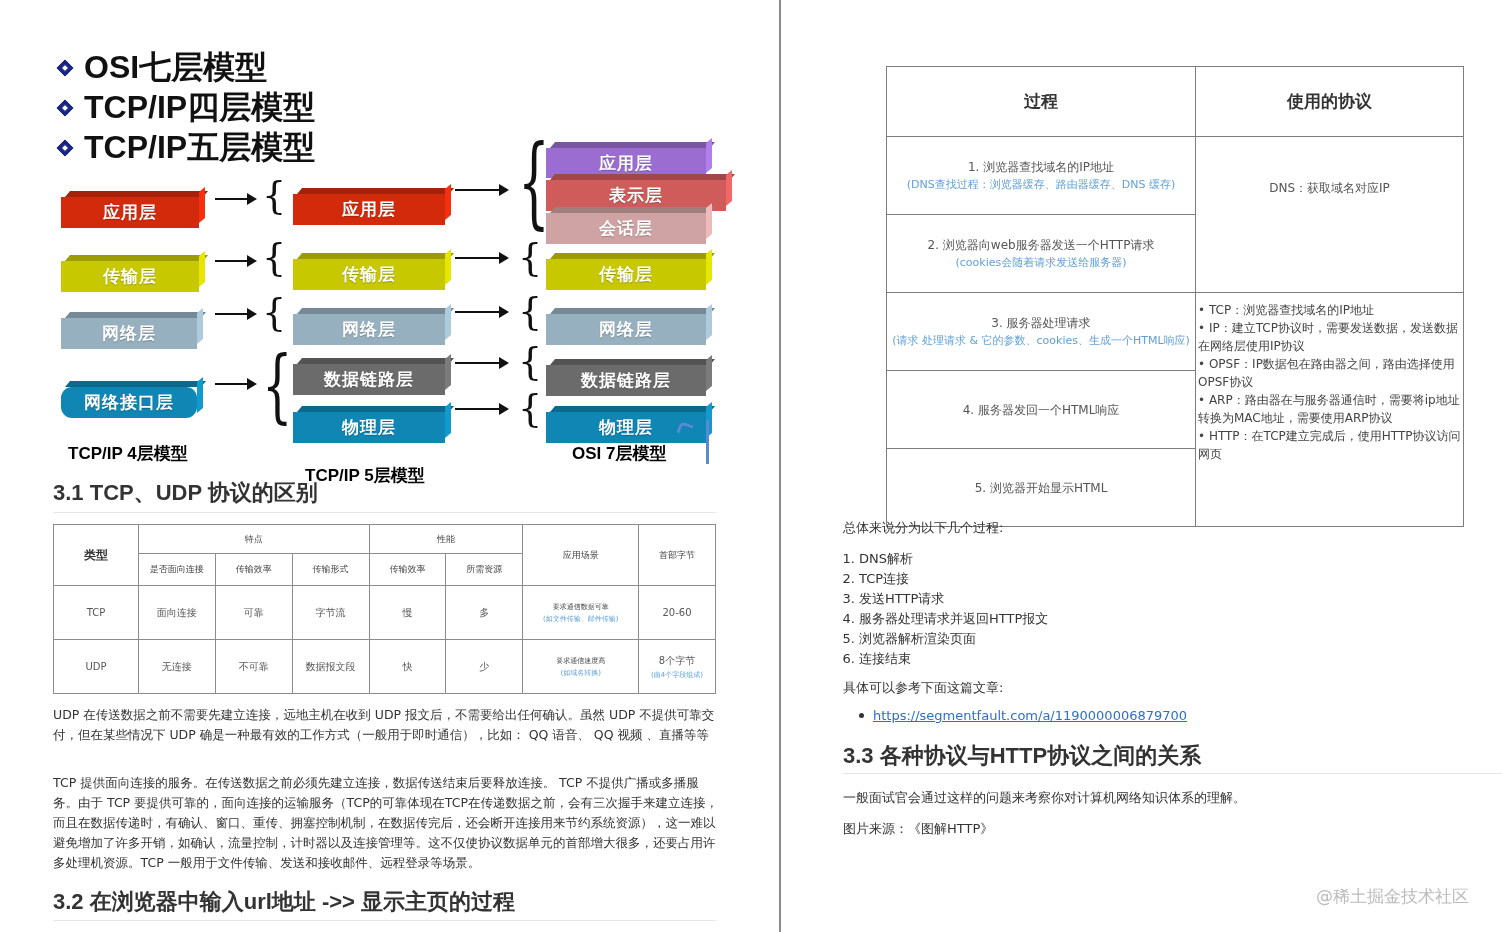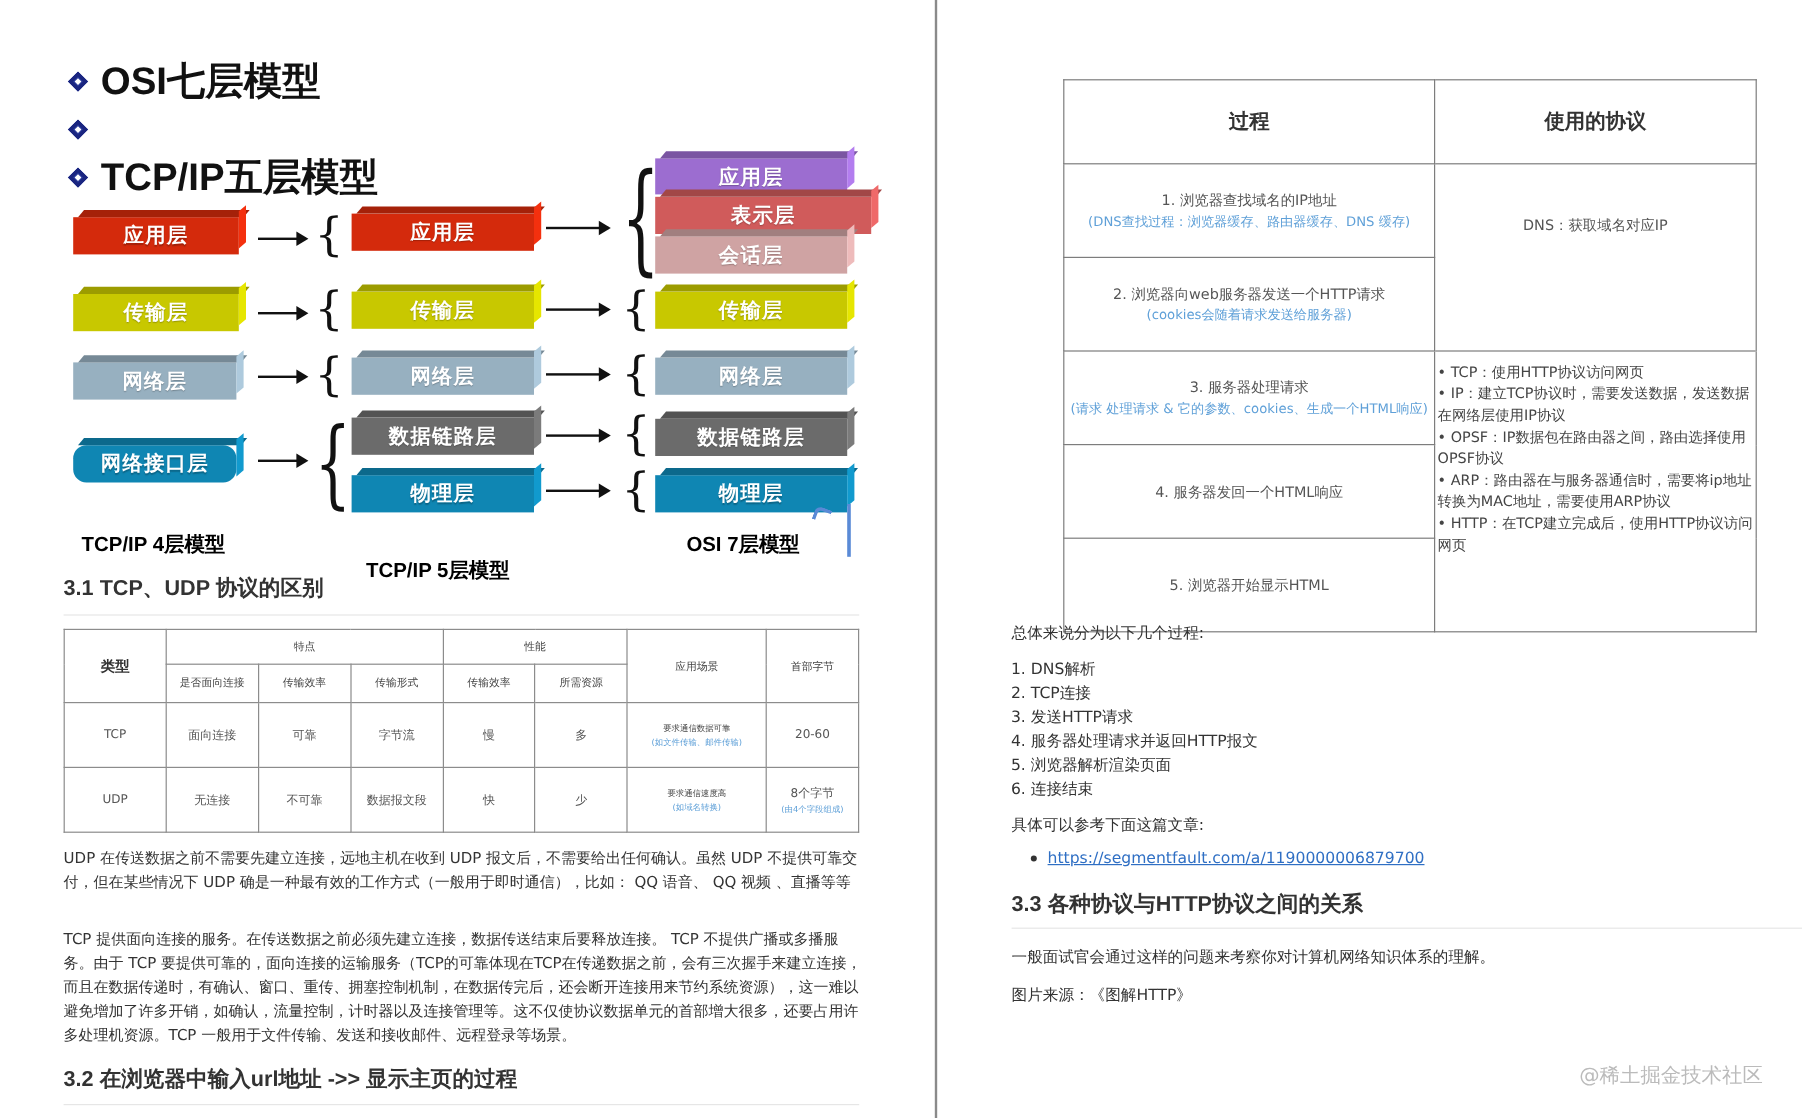--- a/index.html
+++ b/index.html
@@ -8,33 +8,33 @@
 
   .page-divider { position: absolute; left: 779px; top: 0; width: 2px; height: 932px; background: #8a8a8a; }
 
   
   .bullet-titles { position: absolute; left: 56px; top: 48px; }
   .bullet-title { display: flex; align-items: center; height: 40px; font-family: "Liberation Sans", sans-serif; font-weight: bold; font-size: 32px; color: #111; }
   .diamond-icon { display: inline-block; width: 18px; height: 18px; margin-right: 10px; position: relative; }
   .diamond-icon::before { content: ""; position: absolute; left: 3px; top: 3px; width: 12px; height: 12px; background: #2a3a9a; transform: rotate(45deg); box-shadow: inset 0 0 0 3px #1a2580; }
   .diamond-icon::after { content: ""; position: absolute; left: 7px; top: 7px; width: 4px; height: 4px; background: #fff; transform: rotate(45deg); }
 
-  .block { position: absolute; display: flex; align-items: center; justify-content: center; color: #fff; font-weight: bold; font-size: 17px; letter-spacing: 1px; font-family: "DejaVu Sans", sans-serif; text-shadow: 0 1px 1px rgba(0,0,0,0.25); }
+  .block { position: absolute; display: flex; align-items: center; justify-content: center; color: #fff; font-weight: bold; font-size: 17px; letter-spacing: 1px; font-family: "DejaVu Sans", sans-serif; text-shadow: 0 1px 1px rgba(0,0,0,0.25); margin-top: 16px; }
   .block::before { content: ""; position: absolute; left: 4px; right: -4px; top: -6px; height: 6px; background: inherit; filter: brightness(0.78); transform: skewX(-40deg); transform-origin: bottom left; }
   .block::after { content: ""; position: absolute; right: -6px; top: -5px; width: 6px; bottom: 5px; background: inherit; filter: brightness(1.15); transform: skewY(-40deg); transform-origin: top left; }
 
   .arrow { position: absolute; height: 2px; background: #111; }
   .arrow::after { content: ""; position: absolute; right: -2px; top: -5px; border-left: 10px solid #111; border-top: 6px solid transparent; border-bottom: 6px solid transparent; }
   .brace { position: absolute; font-family: "DejaVu Serif", serif; color: #111; line-height: 1; }
 
   .model-label { position: absolute; font-family: "Liberation Sans", sans-serif; font-weight: bold; font-size: 17px; color: #000000; }
   .blue-mark { position: absolute; left: 706px; top: 420px; width: 3px; height: 44px; background: #5a8ad6; }
   .blue-hook { position: absolute; left: 678px; top: 423px; width: 14px; height: 12px; border-left: 3px solid #5a8ad6; border-top: 3px solid #5a8ad6; border-radius: 6px 0 0 0; transform: rotate(20deg); }
 
-  .h2 { position: absolute; font-family: "Liberation Sans", sans-serif; font-weight: bold; font-size: 18px; color: #333; text-align: right; }
+  .h2 { position: absolute; font-family: "Liberation Sans", sans-serif; font-weight: bold; font-size: 22px; color: #333; text-align: right; }
   .h2-rule { position: absolute; height: 1px; background: #e6e6e6; }
 
   table.cmp { position: absolute; left: 53px; top: 524px; width: 663px; border-collapse: collapse; font-size: 9px; color: #444; }
   table.cmp td { border: 1.5px solid #8c8c8c; text-align: center; vertical-align: middle; }
   table.cmp .hdr-big { font-size: 12px; font-weight: bold; color: #333; }
   table.cmp .val { font-size: 10px; color: #555; }
   table.cmp .note { display: block; font-size: 7px; color: #5fa0d8; margin-top: 2px; }
   table.cmp .small { font-size: 7px; }
 
   .para { position: absolute; left: 53px; width: 665px; font-size: 12.5px; line-height: 20px; color: #333; }
@@ -59,20 +59,21 @@
 
 <div class="page-divider"></div>
 
 <div class="bullet-titles">
   <div class="bullet-title">
       <span class="diamond-icon"></span>
       <span>OSI七层模型</span>
     </div>
   <div class="bullet-title">
       <span class="diamond-icon"></span>
+      <span>TCP/IP四层模型</span>
     </div>
   <div class="bullet-title">
       <span class="diamond-icon"></span>
       <span>TCP/IP五层模型</span>
     </div>
 </div>
 
 <div>
   <div class="block" style="left:61px;top:181px;width:138px;height:31px;background:#d42a0c;">
       <span>应用层</span>
@@ -212,21 +213,21 @@
   <tr>
     <td class="step"><span>1. 浏览器查找域名的IP地址</span><span class="sub">(DNS查找过程：浏览器缓存、路由器缓存、DNS 缓存)</span></td>
     <td rowspan="2" style="border-bottom:none;"><span style="position:relative;top:-26px;">DNS：获取域名对应IP</span></td>
   </tr>
   <tr>
     <td class="step"><span>2. 浏览器向web服务器发送一个HTTP请求</span><span class="sub">(cookies会随着请求发送给服务器)</span></td>
   </tr>
   <tr>
     <td class="step"><span>3. 服务器处理请求</span><span class="sub">(请求 处理请求 &amp; 它的参数、cookies、生成一个HTML响应)</span></td>
     <td rowspan="3" class="proto-list" style="padding-top:8px;">
-      <div>• TCP：使用HTTP协议访问网页</div>
+      <div>• TCP：浏览器查找域名的IP地址</div>
       <div>• IP：建立TCP协议时，需要发送数据，发送数据在网络层使用IP协议</div>
       <div>• OPSF：IP数据包在路由器之间，路由选择使用OPSF协议</div>
       <div>• ARP：路由器在与服务器通信时，需要将ip地址转换为MAC地址，需要使用ARP协议</div>
       <div>• HTTP：在TCP建立完成后，使用HTTP协议访问网页</div>
     </td>
   </tr>
   <tr>
     <td class="step"><span>4. 服务器发回一个HTML响应</span></td>
   </tr>
   <tr>

